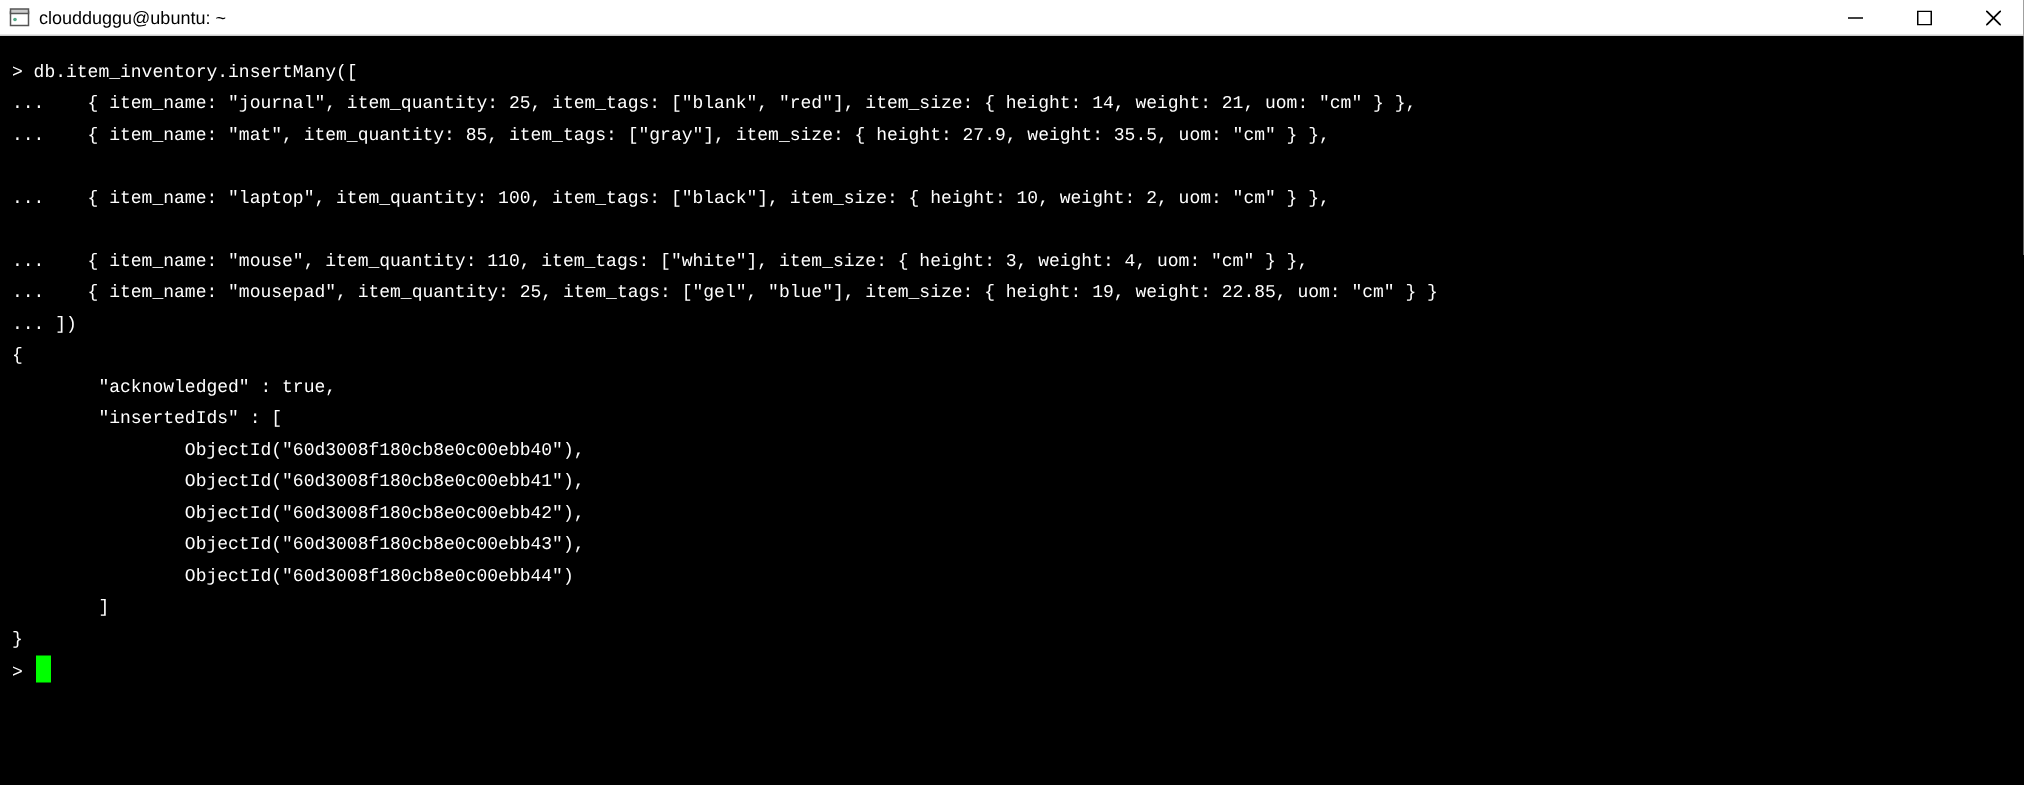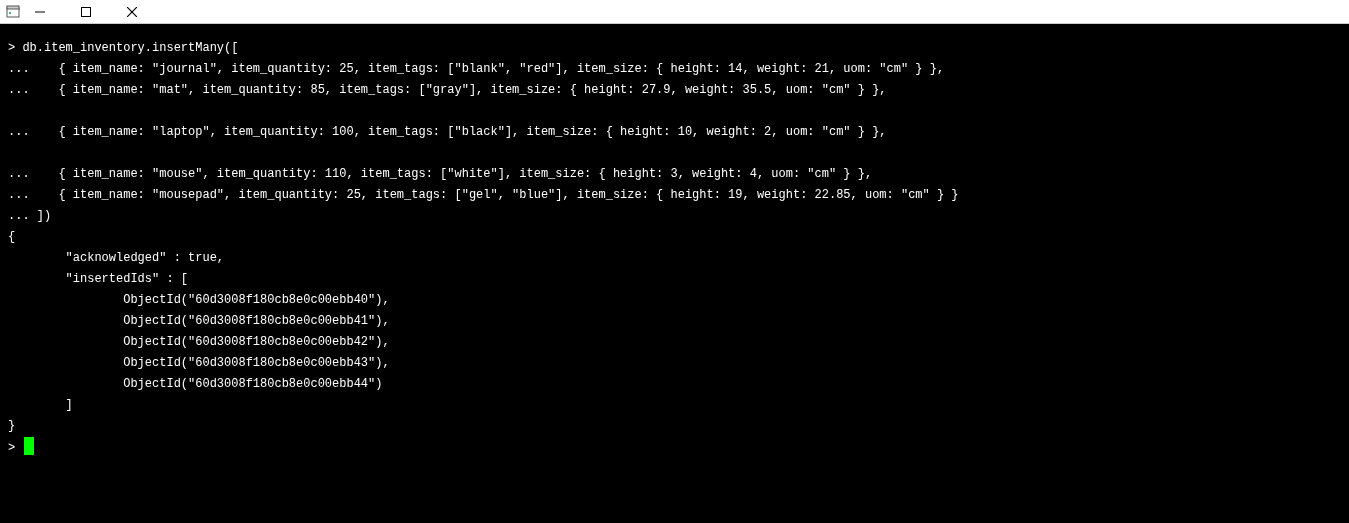--- a/index.html
+++ b/index.html
@@ -76,20 +76,21 @@
 <body>
 
 <div class="titlebar">
   <span class="titlebar-icon">
     <svg width="14" height="14" viewBox="0 0 14 14">
       <rect x="1" y="3" width="12" height="9" fill="none" stroke="#555" stroke-width="1"></rect>
       <rect x="1" y="1" width="12" height="3" fill="#ccc" stroke="#555" stroke-width="1"></rect>
       <circle cx="4" cy="8" r="1.2" fill="#5a8"></circle>
     </svg>
   </span>
+  <span class="titlebar-title">cloudduggu@ubuntu: ~</span>
   <div class="titlebar-controls">
     <span class="titlebar-control">
       <svg width="10" height="10" viewBox="0 0 10 10">
           <line x1="0" y1="5" x2="10" y2="5" stroke="#000" stroke-width="1"></line>
         </svg>
     </span>
     <span class="titlebar-control">
       <svg width="10" height="10" viewBox="0 0 10 10">
           <rect x="0.5" y="0.5" width="9" height="9" fill="none" stroke="#000" stroke-width="1"></rect>
         </svg>

